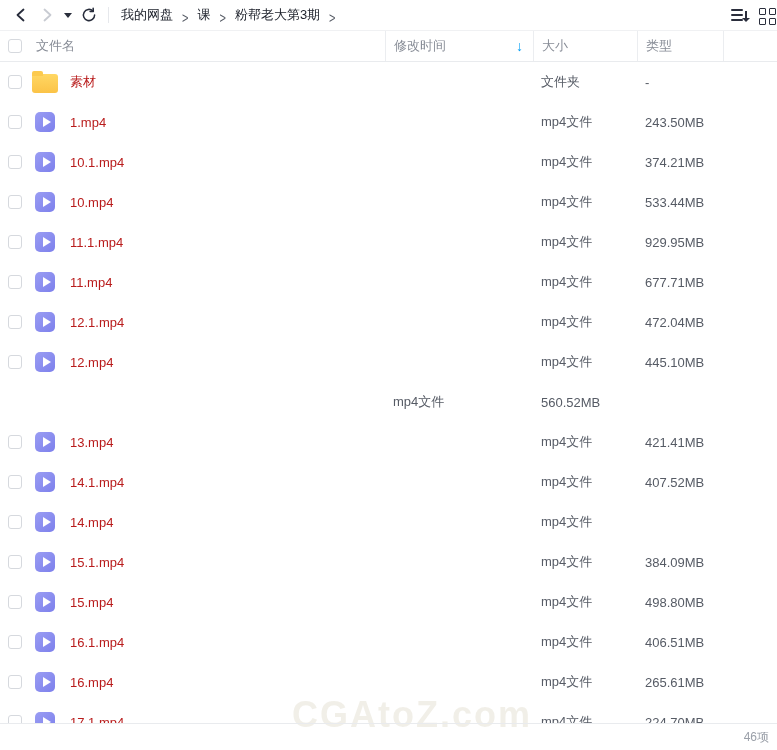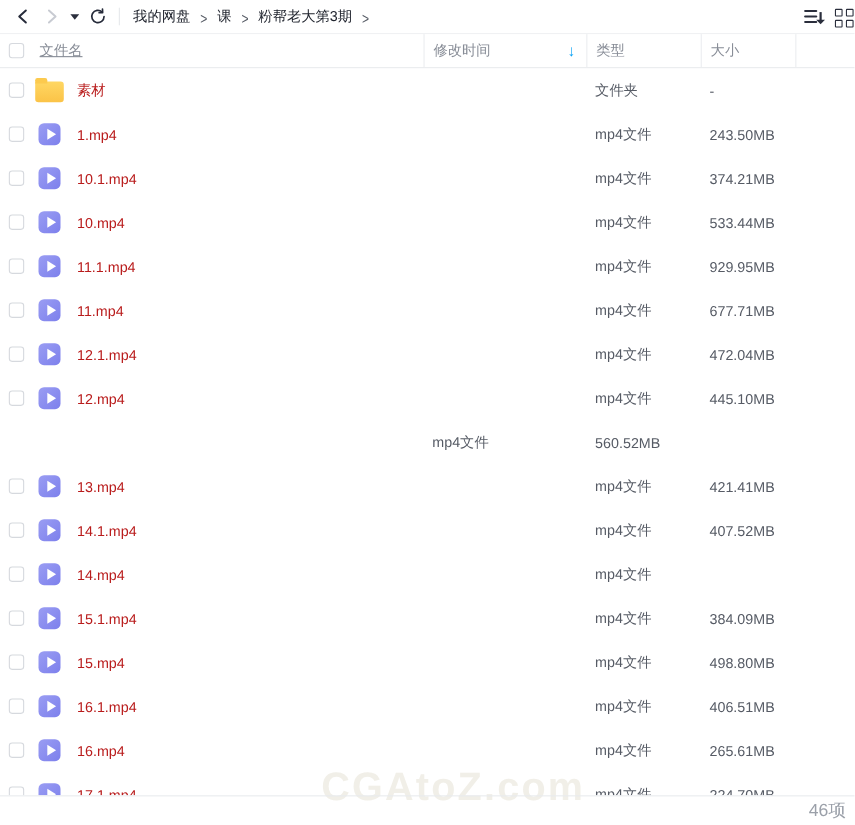--- a/index.html
+++ b/index.html
@@ -28,21 +28,21 @@
   .sortlist-icon .dn-head { position:absolute; right:1px; top:10px; width:0; height:0; border-left:4px solid transparent; border-right:4px solid transparent; border-top:4px solid #2a2e3c; }
 
   .viewgrid-icon { position:absolute; left:759px; top:8px; width:18px; height:17px; display:grid; grid-template-columns:7px 7px; grid-template-rows:7px 7px; gap:3px; cursor:pointer; }
   .viewgrid-icon i { border:1.6px solid #2a2e3c; border-radius:1px; }
 
   
   .grid-cols { display:grid; grid-template-columns:385px 148px 104px 86px 1fr; }
   .header-row { height:31px; border-bottom:1px solid #e9ebee; font-size:13px; color:#878c96; }
   .hcell { display:flex; align-items:center; }
   .hcell + .hcell { border-left:1px solid #ebedf0; }
-  .hcell-name { padding-left:8px;text-decoration:underline; }
+  .hcell-name { padding-left:8px; }
   .hcell-name .label { margin-left:14px; }
   .hcell-mod { padding-left:8px; position:relative; cursor:pointer; }
   .sort-arrow { position:absolute; right:10px; color:#0aa2f5; font-size:14px; font-weight:bold; }
   .hcell-type,.hcell-size { padding-left:8px; }
 
   .rows-wrap { height:661px; overflow:hidden; position:relative; }
   .file-row { height:40px; cursor:pointer; }
   .cell { display:flex; align-items:center; font-size:13px; }
   .cell-name { padding-left:8px; color:#b91c1c; }
   .cell-mod { padding-left:8px; color:#5c616b; }
@@ -52,21 +52,21 @@
 
   .icon-slot { width:26px; height:24px; margin-left:10px; margin-right:12px; display:flex; align-items:center; justify-content:center; flex:0 0 auto; }
   .folder-ic { position:relative; width:26px; height:19px; background:linear-gradient(180deg,#ffd763 0%,#fbc347 100%); border-radius:2px 3px 3px 3px; margin-top:3px; }
   .folder-ic::before { content:""; position:absolute; top:-3px; left:0; width:11px; height:5px; background:#fcca4e; border-radius:2px 2px 0 0; }
   .video-ic { position:relative; width:20px; height:20px; background:linear-gradient(135deg,#9a9df3 0%,#7d80ec 100%); border-radius:5px; }
   .video-ic::before { content:""; position:absolute; left:8px; top:5px; width:0; height:0; border-left:8px solid #fff; border-top:5px solid transparent; border-bottom:5px solid transparent; }
 
   .name-label { margin-left:0; }
 
   
-  .footer { position:absolute; left:0; bottom:0; width:777px; height:27px; border-top:1px solid #e9ebee; display:flex; align-items:center; justify-content:flex-end; padding-right:8px; font-size:16px; color:#9ba0a9; z-index:3; background:transparent; }
+  .footer { position:absolute; left:0; bottom:0; width:777px; height:27px; border-top:1px solid #e9ebee; display:flex; align-items:center; justify-content:flex-end; padding-right:8px; font-size:12px; color:#9ba0a9; z-index:3; background:transparent; }
 
   .watermark { position:absolute; left:292px; top:694px; font-size:36px; font-weight:bold; letter-spacing:2px; color:rgba(206,199,172,0.28); z-index:2; pointer-events:none; white-space:nowrap; }
 </style>
 </head>
 <body>
 
 <div class="toolbar">
   <div class="tb-btn">
     <svg width="14" height="14" viewBox="0 0 14 14">
       <polyline points="9.5,1.5 3.5,7 9.5,12.5" fill="none" stroke="#262b3a" stroke-width="1.8" stroke-linecap="round" stroke-linejoin="round"></polyline>
@@ -116,25 +116,25 @@
 
 <div class="header-row grid-cols">
   <div class="hcell hcell-name">
     <span class="checkbox"></span>
     <span class="label">文件名</span>
   </div>
   <div class="hcell hcell-mod">
     <span>修改时间</span>
     <span class="sort-arrow">↓</span>
   </div>
+  <div class="hcell hcell-size">
+    <span>大小</span>
+  </div>
   <div class="hcell hcell-type">
     <span>类型</span>
-  </div>
-  <div class="hcell hcell-size">
-    <span>大小</span>
   </div>
   <div class="hcell"></div>
 </div>
 
 <div class="rows-wrap" id="rows-wrap">
   <div class="file-row grid-cols">
     <div class="cell cell-name">
       <span class="checkbox"></span>
       <span class="icon-slot">
         <span class="file-icon folder-ic"></span>

